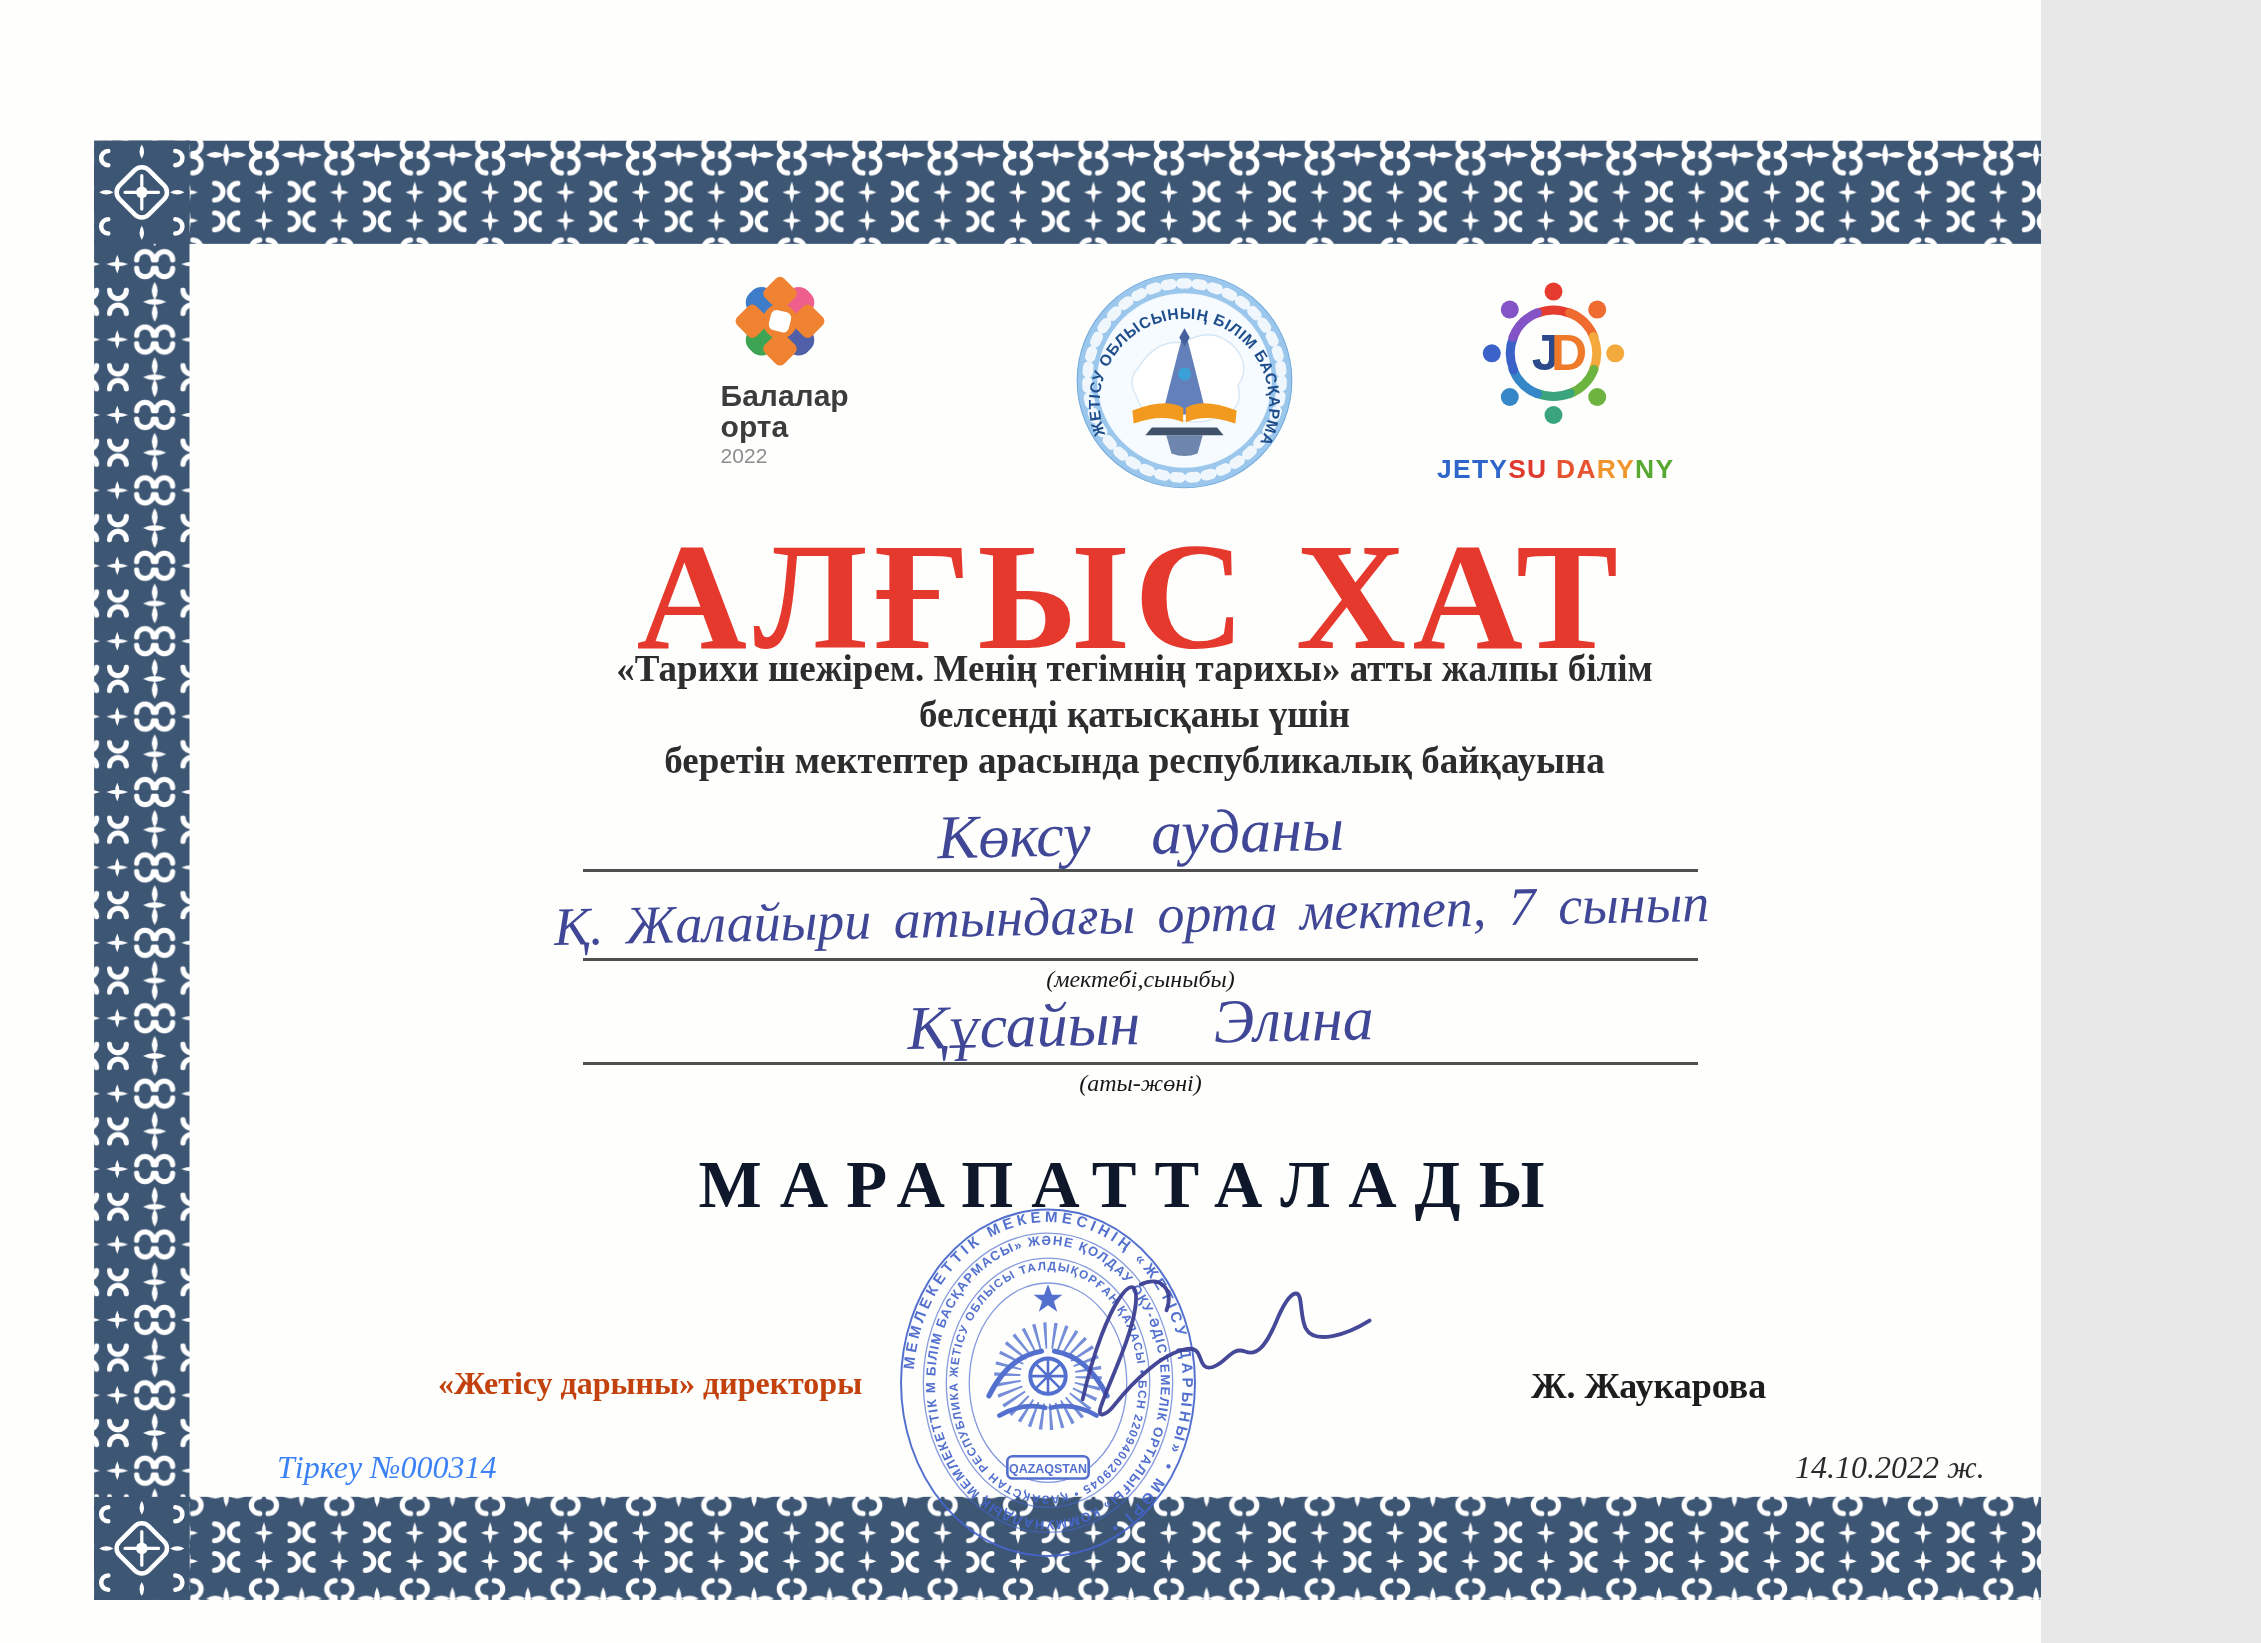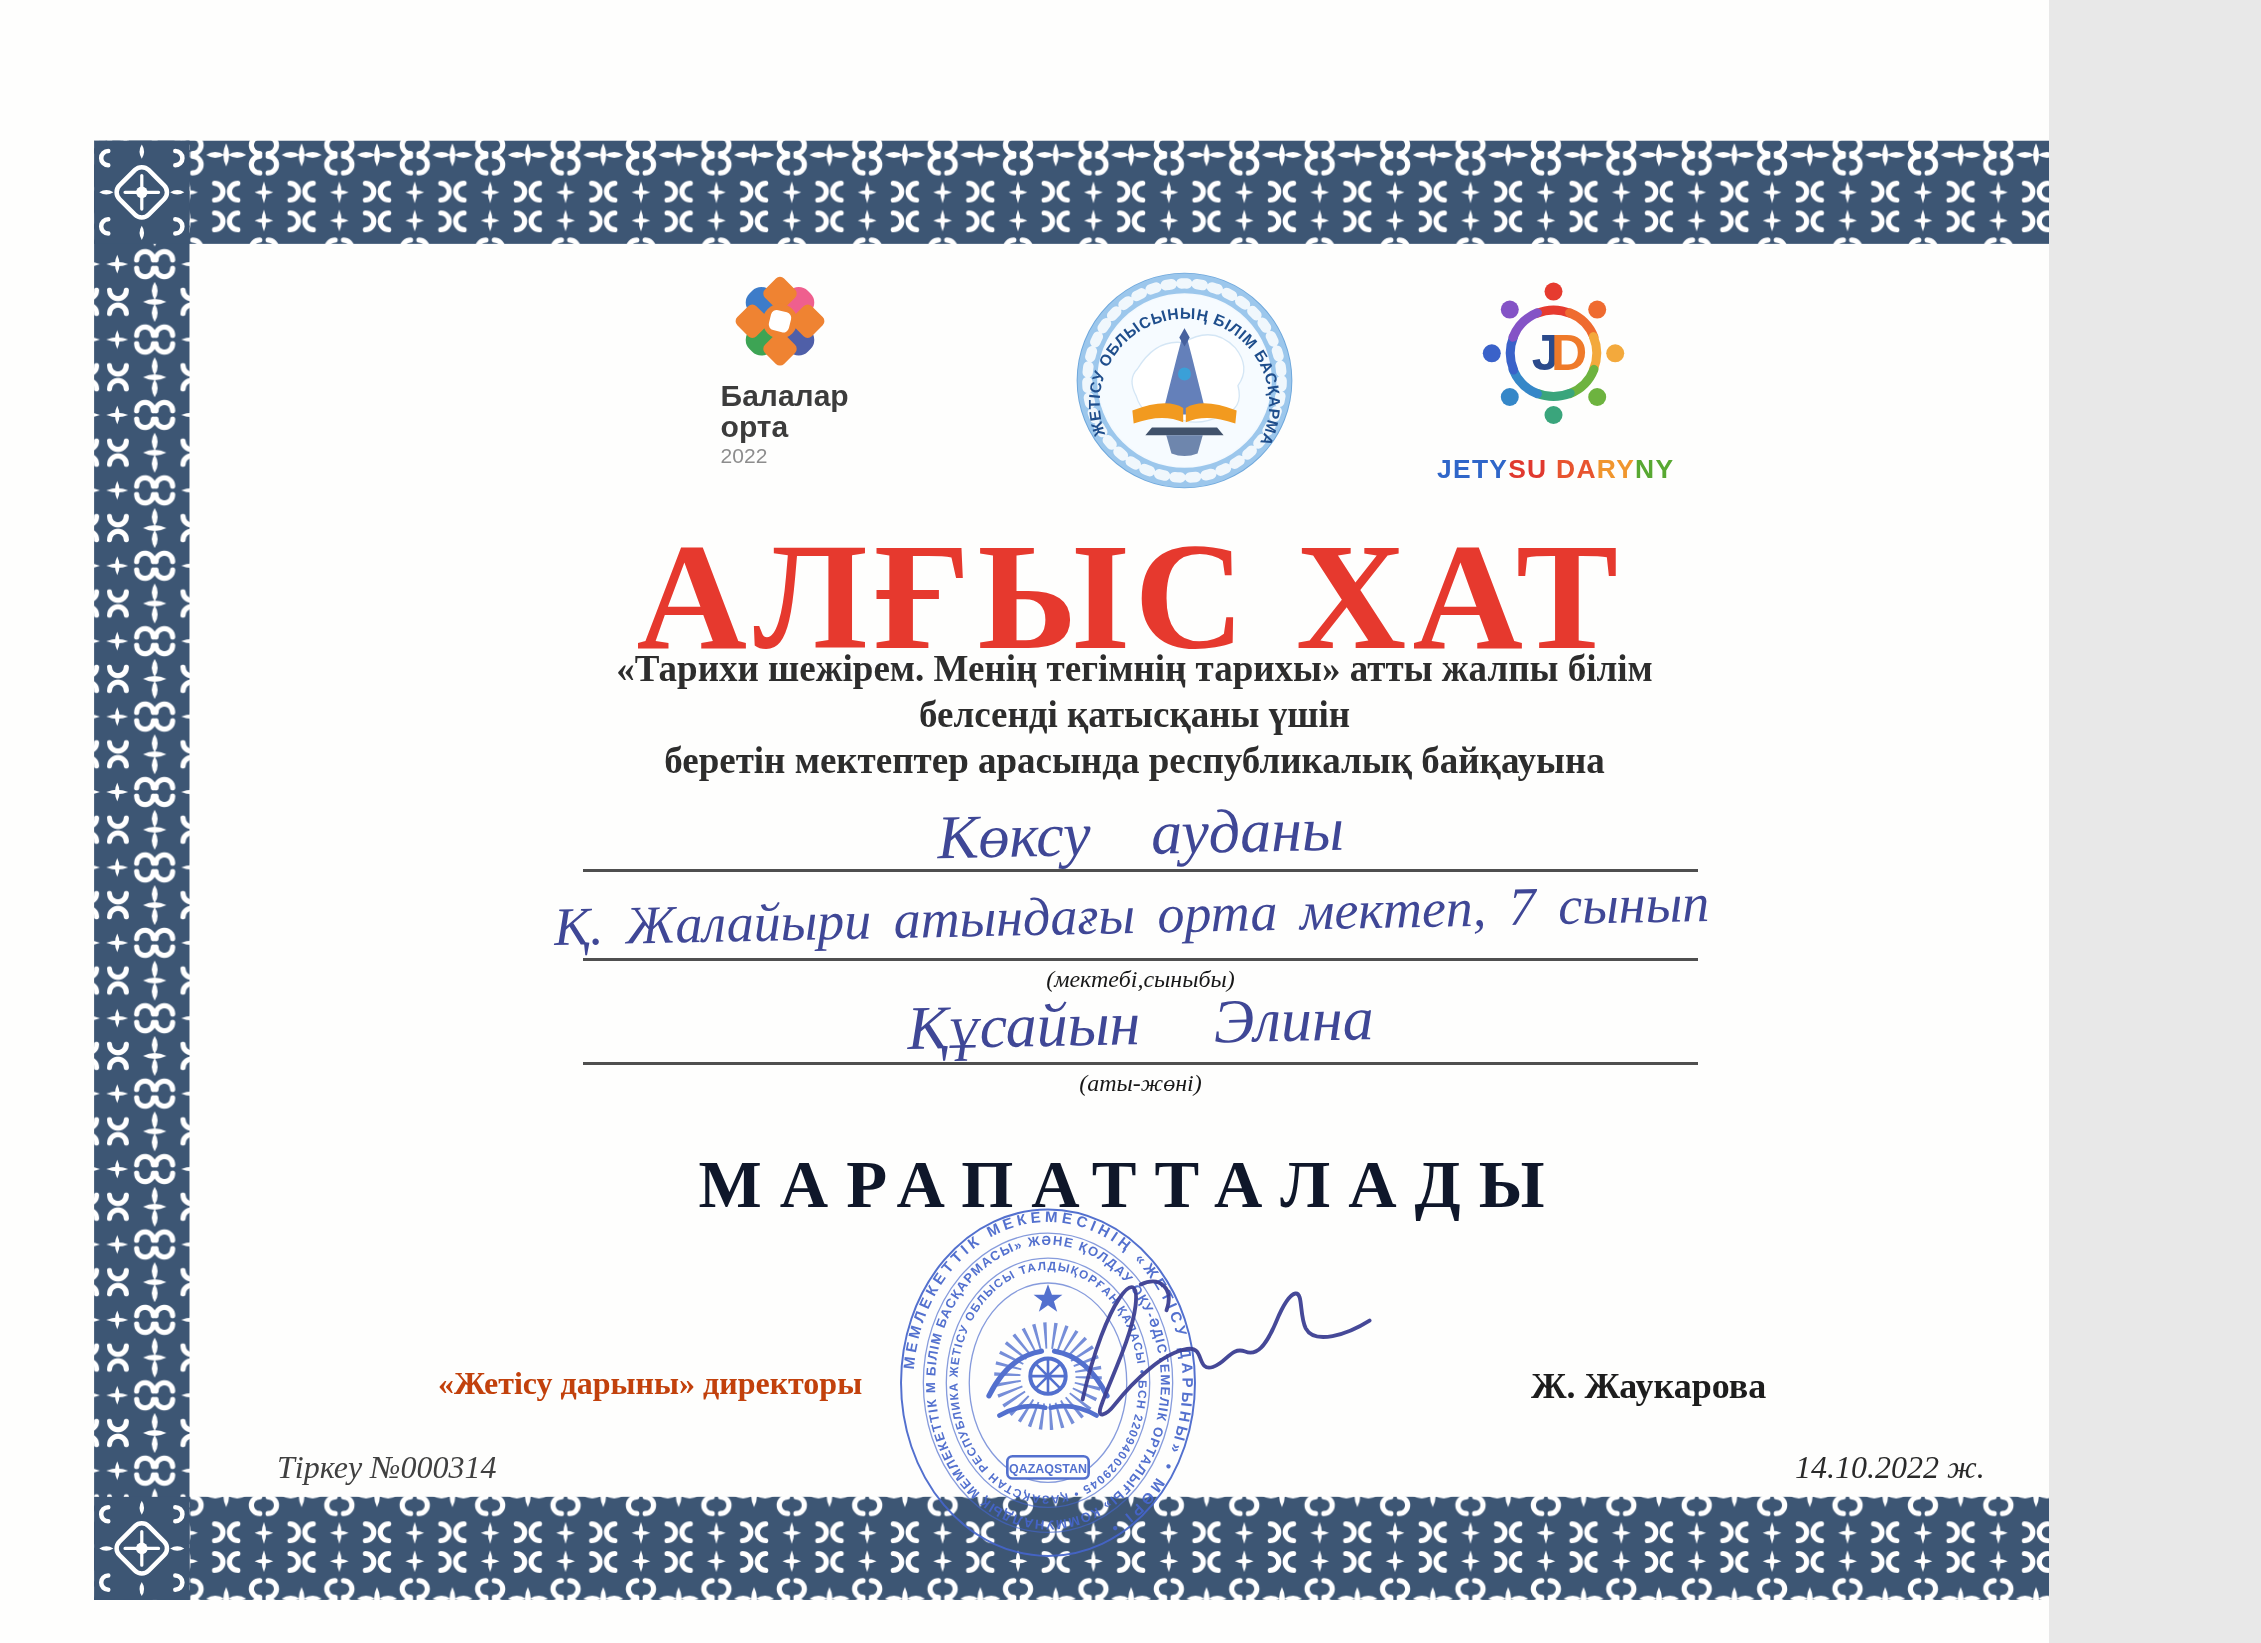--- a/index.html
+++ b/index.html
@@ -1,18 +1,18 @@
 <!DOCTYPE html>
 <html style="font-size:10.3px"><head>
 <meta charset="utf-8">
 <style>
   html,body{margin:0;padding:0;background:#e8e8e8;}
   .page{
     position:relative;width:2041px;height:1644px;background:#fefefd;
-    font-family:"Liberation Serif","DejaVu Serif",serif;overflow:hidden;padding-left:8px;
+    font-family:"Liberation Serif","DejaVu Serif",serif;overflow:hidden;
   }
   .abs{position:absolute;}
   .border-svg{left:0;top:0;}
   
   .cy-logo{left:709px;top:271px;width:155px;text-align:left;}
   .cy-text{margin:3.9px 0 0 11.6px;font-family:"Liberation Sans","DejaVu Sans",sans-serif;line-height:1.04;}
   .cy-line{font-size:30px;font-weight:bold;color:#3c3c3c;}
   .cy-year{font-size:21px;color:#8d8d8d;margin-top:2.6px;}
   .emblem-svg{left:1075px;top:271px;}
   .jd-logo{left:1437px;top:271px;width:232px;text-align:center;}
@@ -39,21 +39,21 @@
   .lb3{left:583px;top:1070px;width:1115px;}
   
   .award{left:389px;top:1146px;width:1483px;text-align:center;
     font-size:67px;font-weight:bold;color:#0f172a;letter-spacing:18px;white-space:nowrap;}
   
   .stamp-svg{left:890px;top:1199px;opacity:.92;}
   .sig-svg{left:1044px;top:1238px;}
   
   .director{left:438px;top:1365px;width:580px;font-size:32px;font-weight:bold;color:#c2410c;white-space:nowrap;}
   .signer{left:1531px;top:1365px;width:451px;font-size:36px;font-weight:bold;color:#1d1d1d;white-space:nowrap;}
-  .reg{left:277px;top:1449px;font-size:32px;font-style:italic;color:#404040;white-space:nowrap;}
+  .reg{left:277px;top:1449px;font-size:32px;font-style:italic;color:#3b82f6;white-space:nowrap;}
   .date{left:1795px;top:1449px;font-size:32px;font-style:italic;color:#2a2a2a;white-space:nowrap;}
 </style>
 </head>
 <body>
 
 <div class="page">
 
   <svg class="abs border-svg" width="2261" height="1644" viewBox="0 0 3508 2550">
     <defs>
       <pattern id="pkzH" width="117" height="160" patternUnits="userSpaceOnUse">

